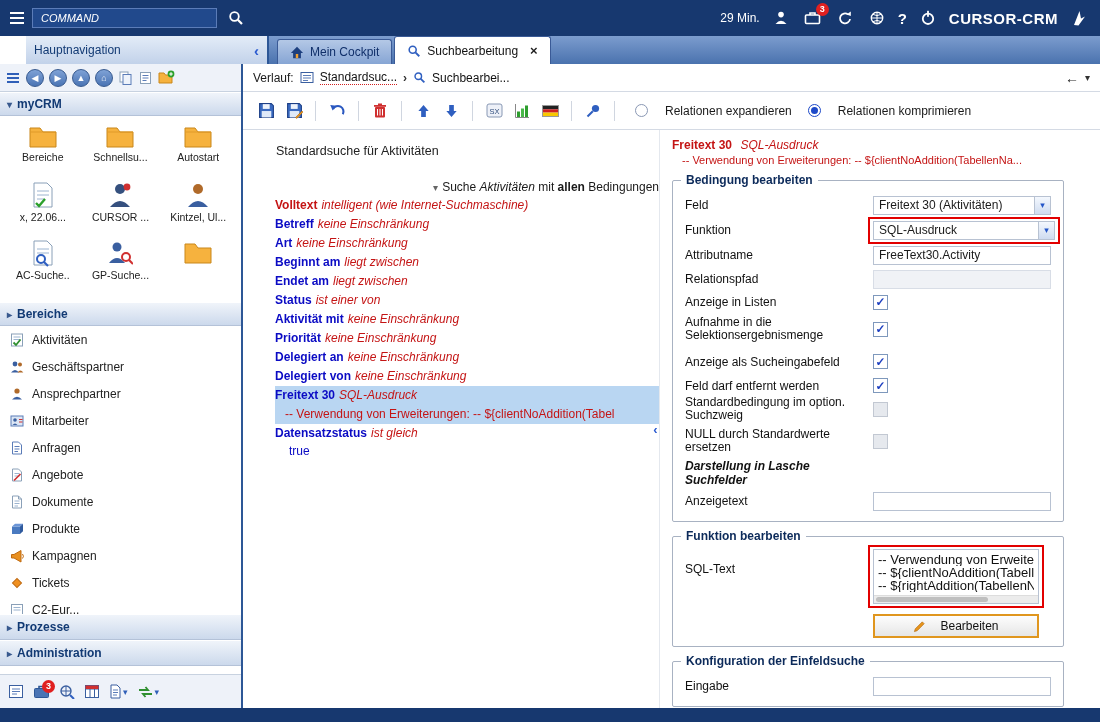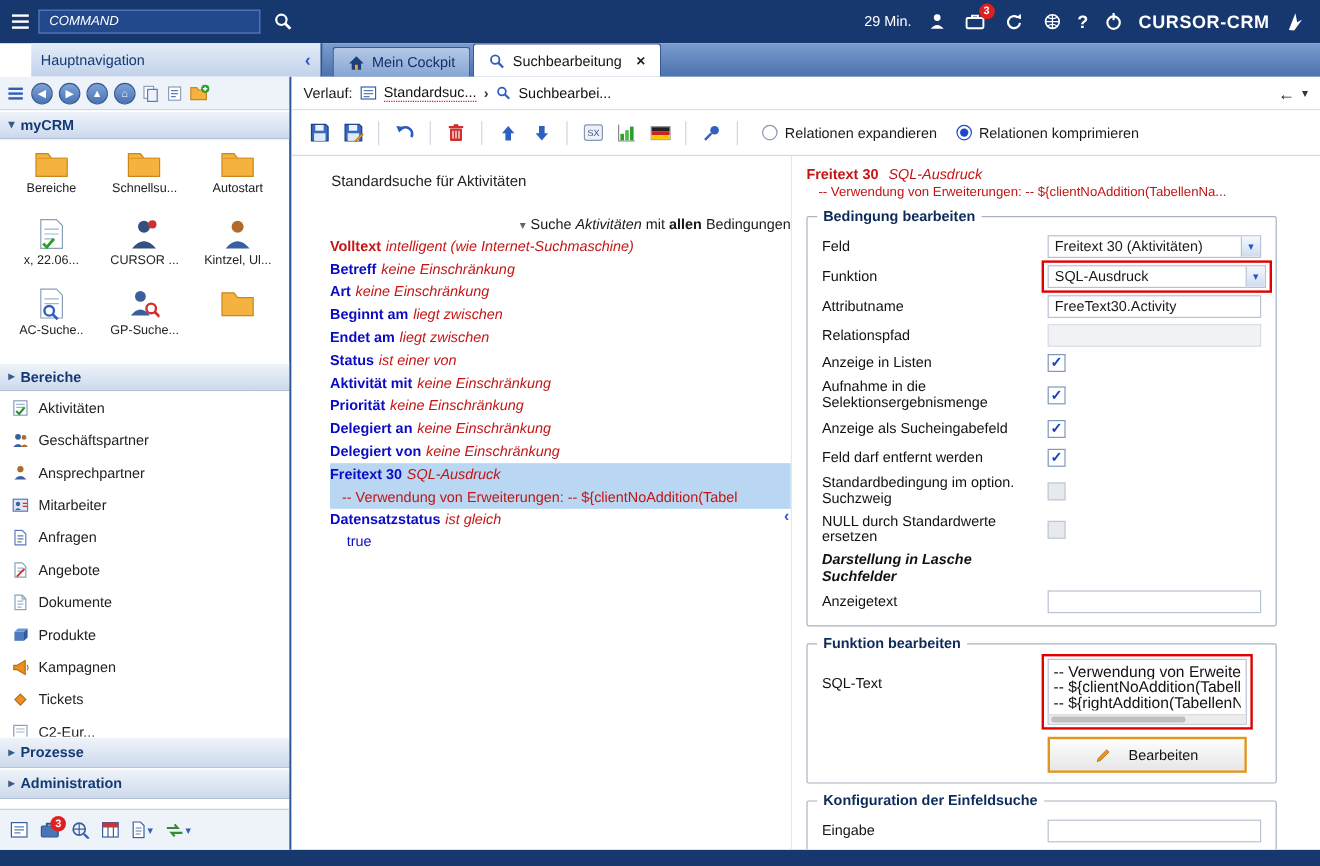--- a/index.html
+++ b/index.html
@@ -63,21 +63,21 @@
   .crumb { color:#111; cursor:pointer; }
   .crumb.dotted { border-bottom:1px dotted #d02020; }
   .crumb-sep { color:#333; font-weight:bold; }
   .crumb-right { margin-left:auto; display:flex; align-items:center; gap:6px; }
   .back-arr { font-size:14px; color:#222; cursor:pointer; }
   .small-caret { font-size:10px; color:#333; cursor:pointer; }
 
   .toolrow { height:38px; border-bottom:1px solid #d4dae4; display:flex; align-items:center; gap:6px; padding:0 12px; background:#fff; }
   .ti { display:inline-flex; align-items:center; justify-content:center; width:22px; height:22px; cursor:pointer; }
   .sep { width:1px; height:20px; background:#d0d6e0; margin:0 4px; }
-  .radio-wrap { display:inline-flex; align-items:center; gap:6px; margin-left:10px; cursor:pointer; }
+  .radio-wrap { display:inline-flex; align-items:center; gap:17px; margin-left:10px; cursor:pointer; }
   .radio { width:13px; height:13px; border:1px solid #8a98b4; border-radius:50%; background:#fff; position:relative; }
   .radio.sel { border-color:#1d49c8; }
   .radio.sel::after { content:""; position:absolute; left:2px; top:2px; width:7px; height:7px; border-radius:50%; background:#1d49c8; }
 
   .content { flex:1; display:flex; position:relative; background:#fff; overflow:hidden; }
 
   
   .tree-panel { width:417px; border-right:1px solid #e4e8ee; overflow:hidden; position:relative; }
   .tree-title { margin:14px 0 22px 33px; font-size:12.5px; color:#222; }
   .tree-root { margin-left:18px; white-space:nowrap;text-align:right; }
@@ -109,32 +109,32 @@
   .flabel { width:188px; flex:0 0 188px; color:#111; line-height:13px; }
   .field, .combo { width:182px; height:19px; border:1px solid #b8c2d2; background:#fff; display:flex; align-items:center;
                    padding:0 5px; overflow:hidden; white-space:nowrap; }
   .field.dis { background:#f0f2f6; border-color:#d8dde6; }
   .combo { padding:0; }
   .combo .ct { flex:1; padding:0 5px; overflow:hidden; }
   .combo .cbtn { width:16px; height:100%; border-left:1px solid #b8c2d2; background:linear-gradient(#f4f8fe,#cfdcf0);
                  display:flex; align-items:center; justify-content:center; color:#2456c8; font-size:9px; cursor:pointer; }
   .annot { border:2px solid #e20000; padding:2px 3px; margin:-4px -5px; }
   .crow { display:flex; align-items:center; }
-  .crow.h22 { height:22px; } .crow.h24 { height:24px; } .crow.h32 { height:32px; }
+  .crow.h22 { height:22px; } .crow.h24 { height:24px;align-items:flex-end; } .crow.h32 { height:32px; }
   .cb { width:15px; height:15px; border:1px solid #7e98bc; background:#fff; display:inline-flex; align-items:center;
         justify-content:center; cursor:pointer; }
   .cb.checked::after { content:"✓"; color:#1d3fc0; font-weight:bold; font-size:12px; line-height:1; }
   .cb.dis { background:#e6e9ee; border-color:#c2c8d2; }
   .bold-italic { font-weight:bold; font-style:italic; max-width:150px; line-height:14px; }
   .sqlrow { display:flex; align-items:flex-start; }
   .sqlbox { width:166px; border:1px solid #b8c2d2; background:#fff; padding:3px 4px 0; }
   .sqlbox .sline { display:block; font-size:13px; line-height:13px; white-space:nowrap; overflow:hidden; color:#111; }
   .hscroll { height:8px; background:#ececec; margin:3px -4px 0; position:relative; border-top:1px solid #ddd; }
   .hscroll i { position:absolute; left:2px; top:1px; height:5px; width:68%; background:#bfbfbf; border-radius:3px; display:block; }
-  .editbtn { width:166px; height:30px; margin:10px 0 0 188px; border:2px solid #e0961e; background:linear-gradient(#fdfdfd,#e6e6e6);
+  .editbtn { width:166px; height:24px; margin:10px 0 0 188px; border:2px solid #e0961e; background:linear-gradient(#fdfdfd,#e6e6e6);
              display:flex; align-items:center; justify-content:center; gap:14px; cursor:pointer; color:#111; }
   .footer { height:14px; background:#17386f; }
   svg { display:block; }
 </style>
 </head>
 <body>
 
 <div class="app">
 
   <div class="topbar">

